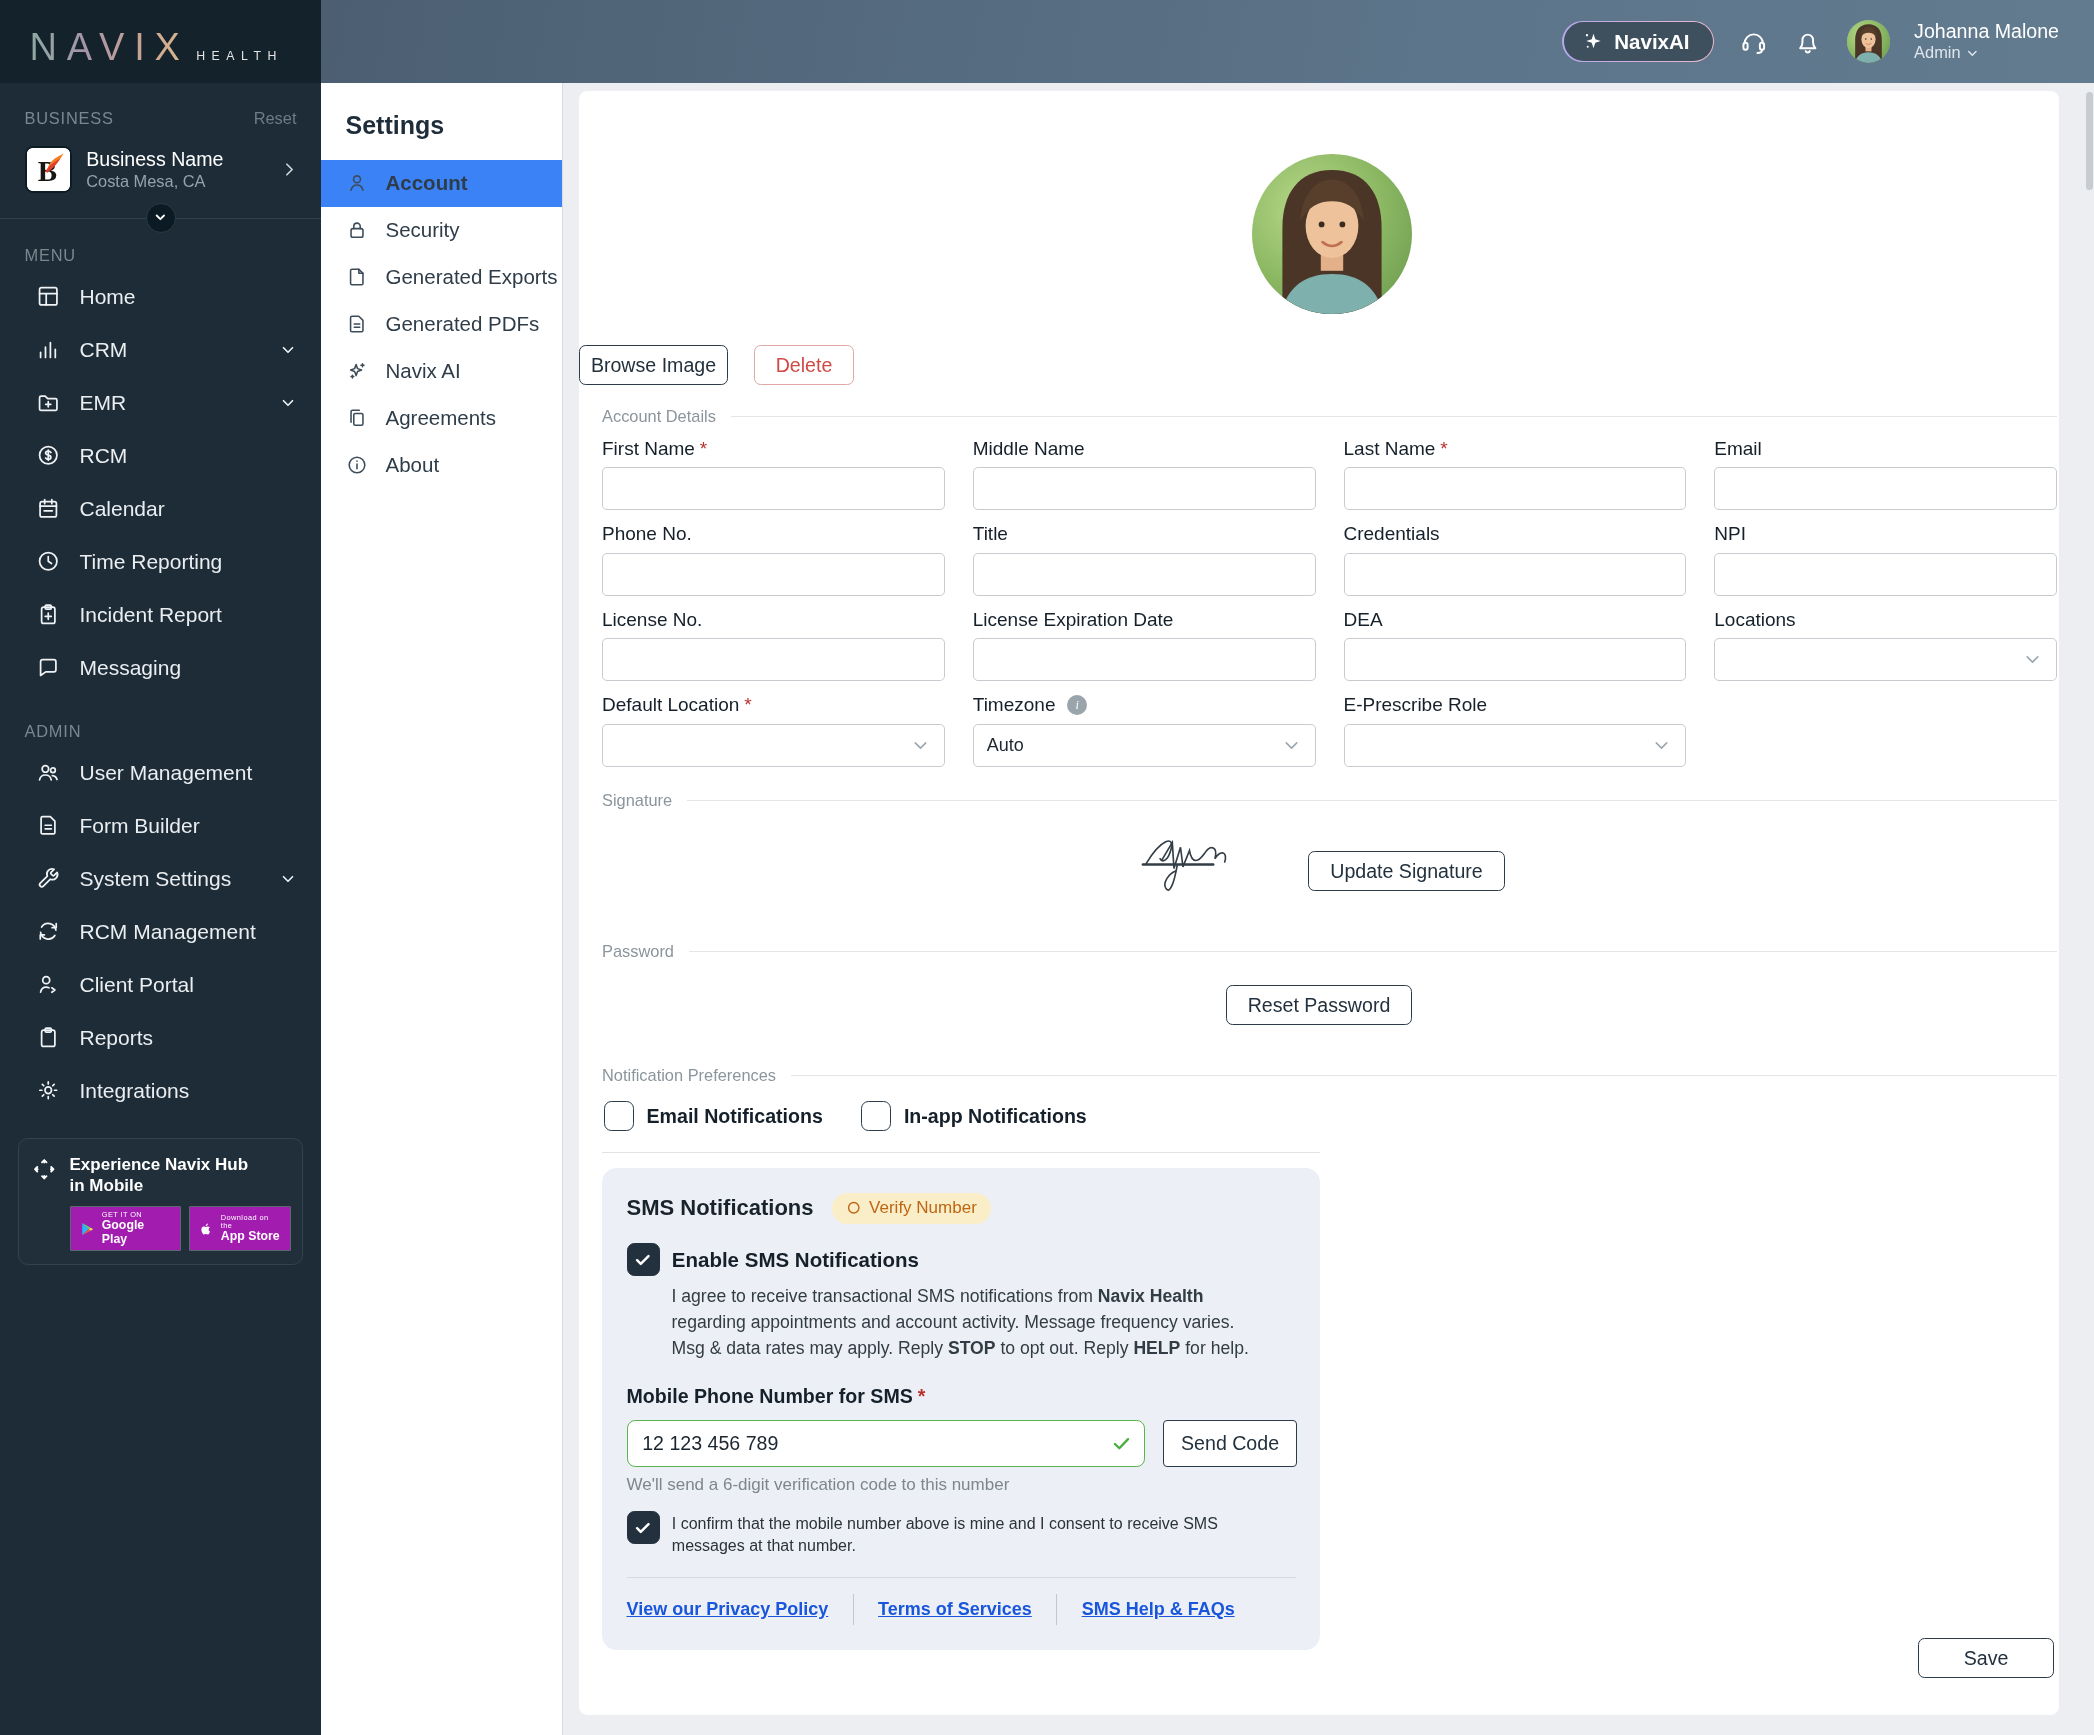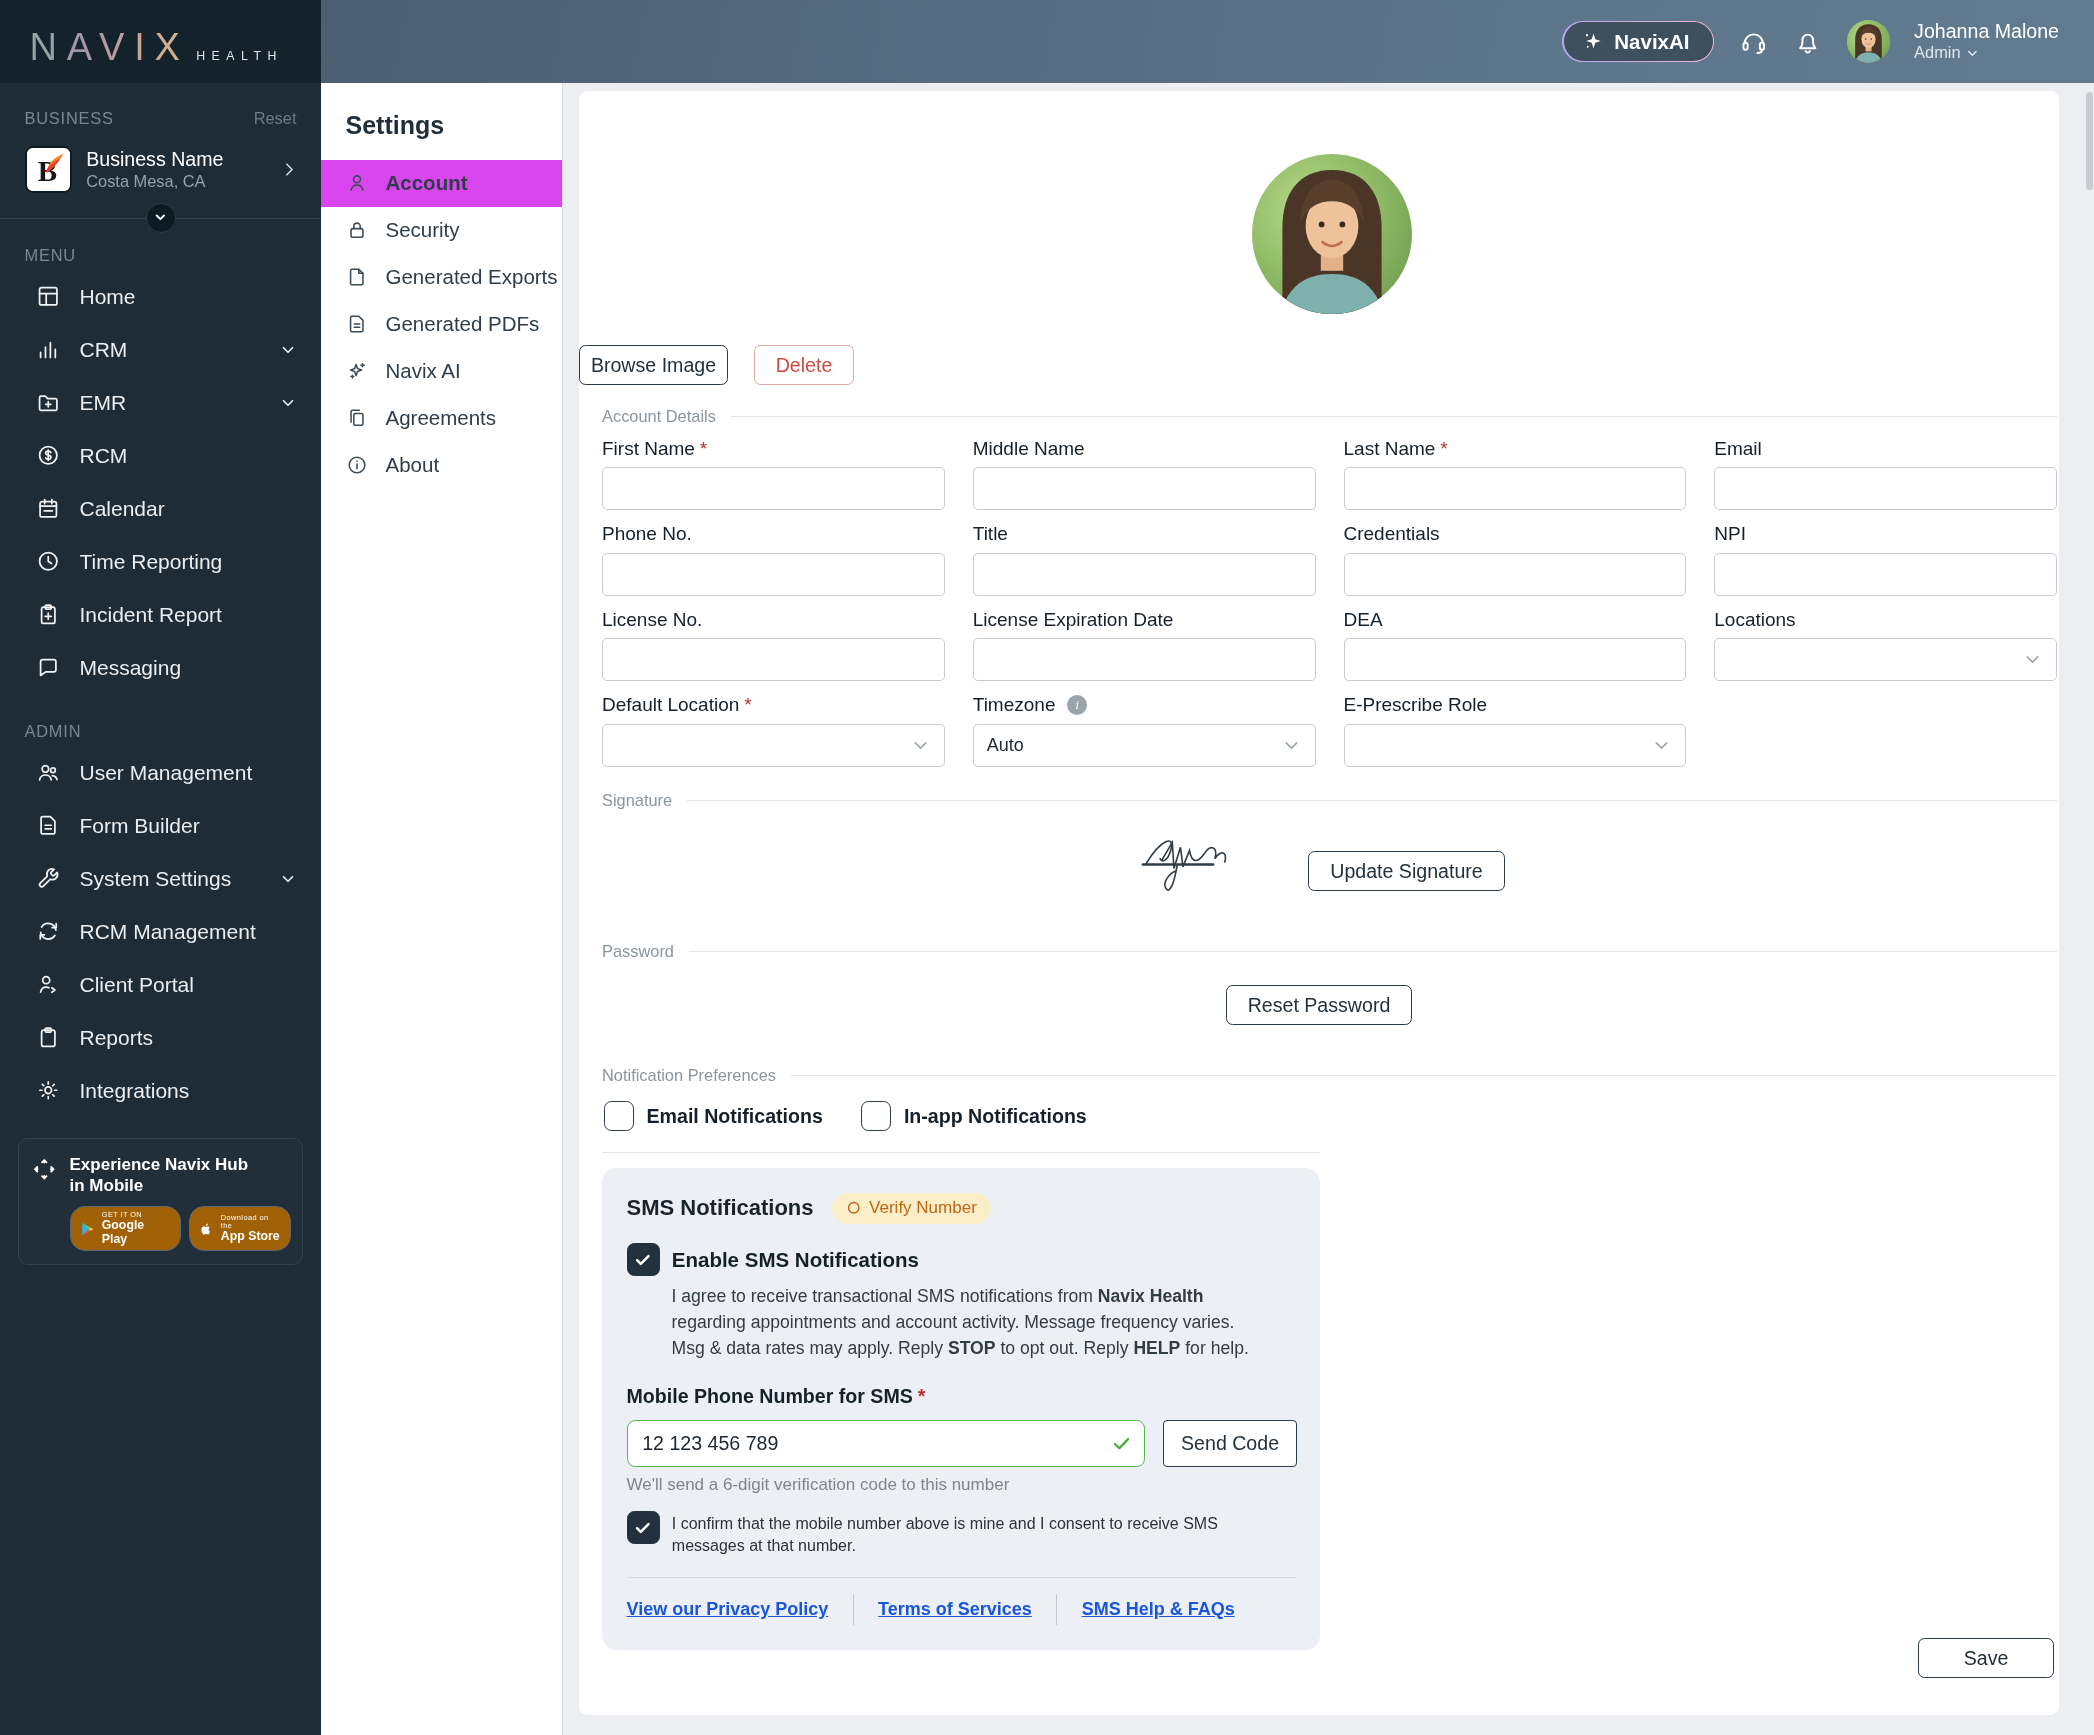--- a/index.html
+++ b/index.html
@@ -40,31 +40,31 @@
   .divider-btn .ic{width:14.7px;height:14.7px}
   .side-sec-label{padding:28px 0 4.9px 24.5px}
   .side-item{display:flex;align-items:center;gap:19px;height:53px;padding:0 24.5px 0 36px;font-size:21px;color:#eaeef1;cursor:pointer}
   .side-item .ic{width:24.5px;height:24.5px;color:#f0f3f5}
   .side-chev{margin-left:auto;width:18px!important;height:18px!important;color:#b9c3c9}
   .promo{margin:21px 18px 0 18px;border:0.8px solid #33434e;background:#202f3a;border-radius:9.8px;padding:14.7px 11.5px 13px 13px}
   .promo-top{display:flex;gap:13px;align-items:flex-start}
   .promo-top .ic{width:24.5px;height:24.5px;color:#fff;margin-top:3.3px}
   .promo-title{font-size:17px;font-weight:700;color:#fff;line-height:1.25}
   .badges{display:flex;gap:8.2px;margin:9.8px 0 0 38px}
-  .store-badge{display:flex;align-items:center;gap:6.5px;background:#a16207;border:0.8px solid #5c6970;border-radius:15px;padding:4.1px 8.2px;color:#fff}
+  .store-badge{display:flex;align-items:center;gap:6.5px;background:#a21caf;border:0.8px solid #5c6970;border-radius:1px;padding:4.1px 8.2px;color:#fff}
   .store-badge svg{width:16.4px;height:16.4px}
   .badge-top{font-size:7.4px;letter-spacing:0.4px;line-height:1.1}
   .badge-bottom{font-size:12.3px;font-weight:700;line-height:1.1}
 
   
   .settings-panel{position:absolute;left:321px;top:83px;width:242px;height:1653px;background:#fff;border-right:0.8px solid #d9dcdf}
   .settings-title{margin:28px 0 19.6px 24.5px;font-size:25px;font-weight:700;color:#1e2d39}
   .set-item{display:flex;align-items:center;gap:18px;height:47px;padding-left:24.5px;font-size:20.5px;color:#2e3d49;cursor:pointer}
   .set-item .ic{width:22px;height:22px;color:#3d4c59}
-  .set-item.active{background:#d946ef;font-weight:700}
+  .set-item.active{background:#3b82f6;font-weight:700}
 
   
   .card{position:absolute;left:579px;top:91px;width:1480px;height:1624px;background:#fff;border-radius:8.2px}
   .v-scroll{position:absolute;right:1.6px;top:92px;width:7.4px;height:98px;border-radius:4.1px;background:#c7ccd1}
   .avatar{position:absolute;left:673px;top:63px;width:160px;height:160px;border-radius:50%;overflow:hidden}
   .avatar svg{width:100%;height:100%;display:block}
   .photo-actions{position:absolute;top:254px;left:0;width:100%;display:flex;gap:26px}
   .btn{display:flex;align-items:center;justify-content:center;background:#fff;border-radius:6.5px;font-size:19.6px;cursor:pointer}
   .btn-dark{border:1.6px solid #2c3b47;color:#22313d}
   .btn-red{border:1.6px solid #e0a7a7;color:#cf4a44}

